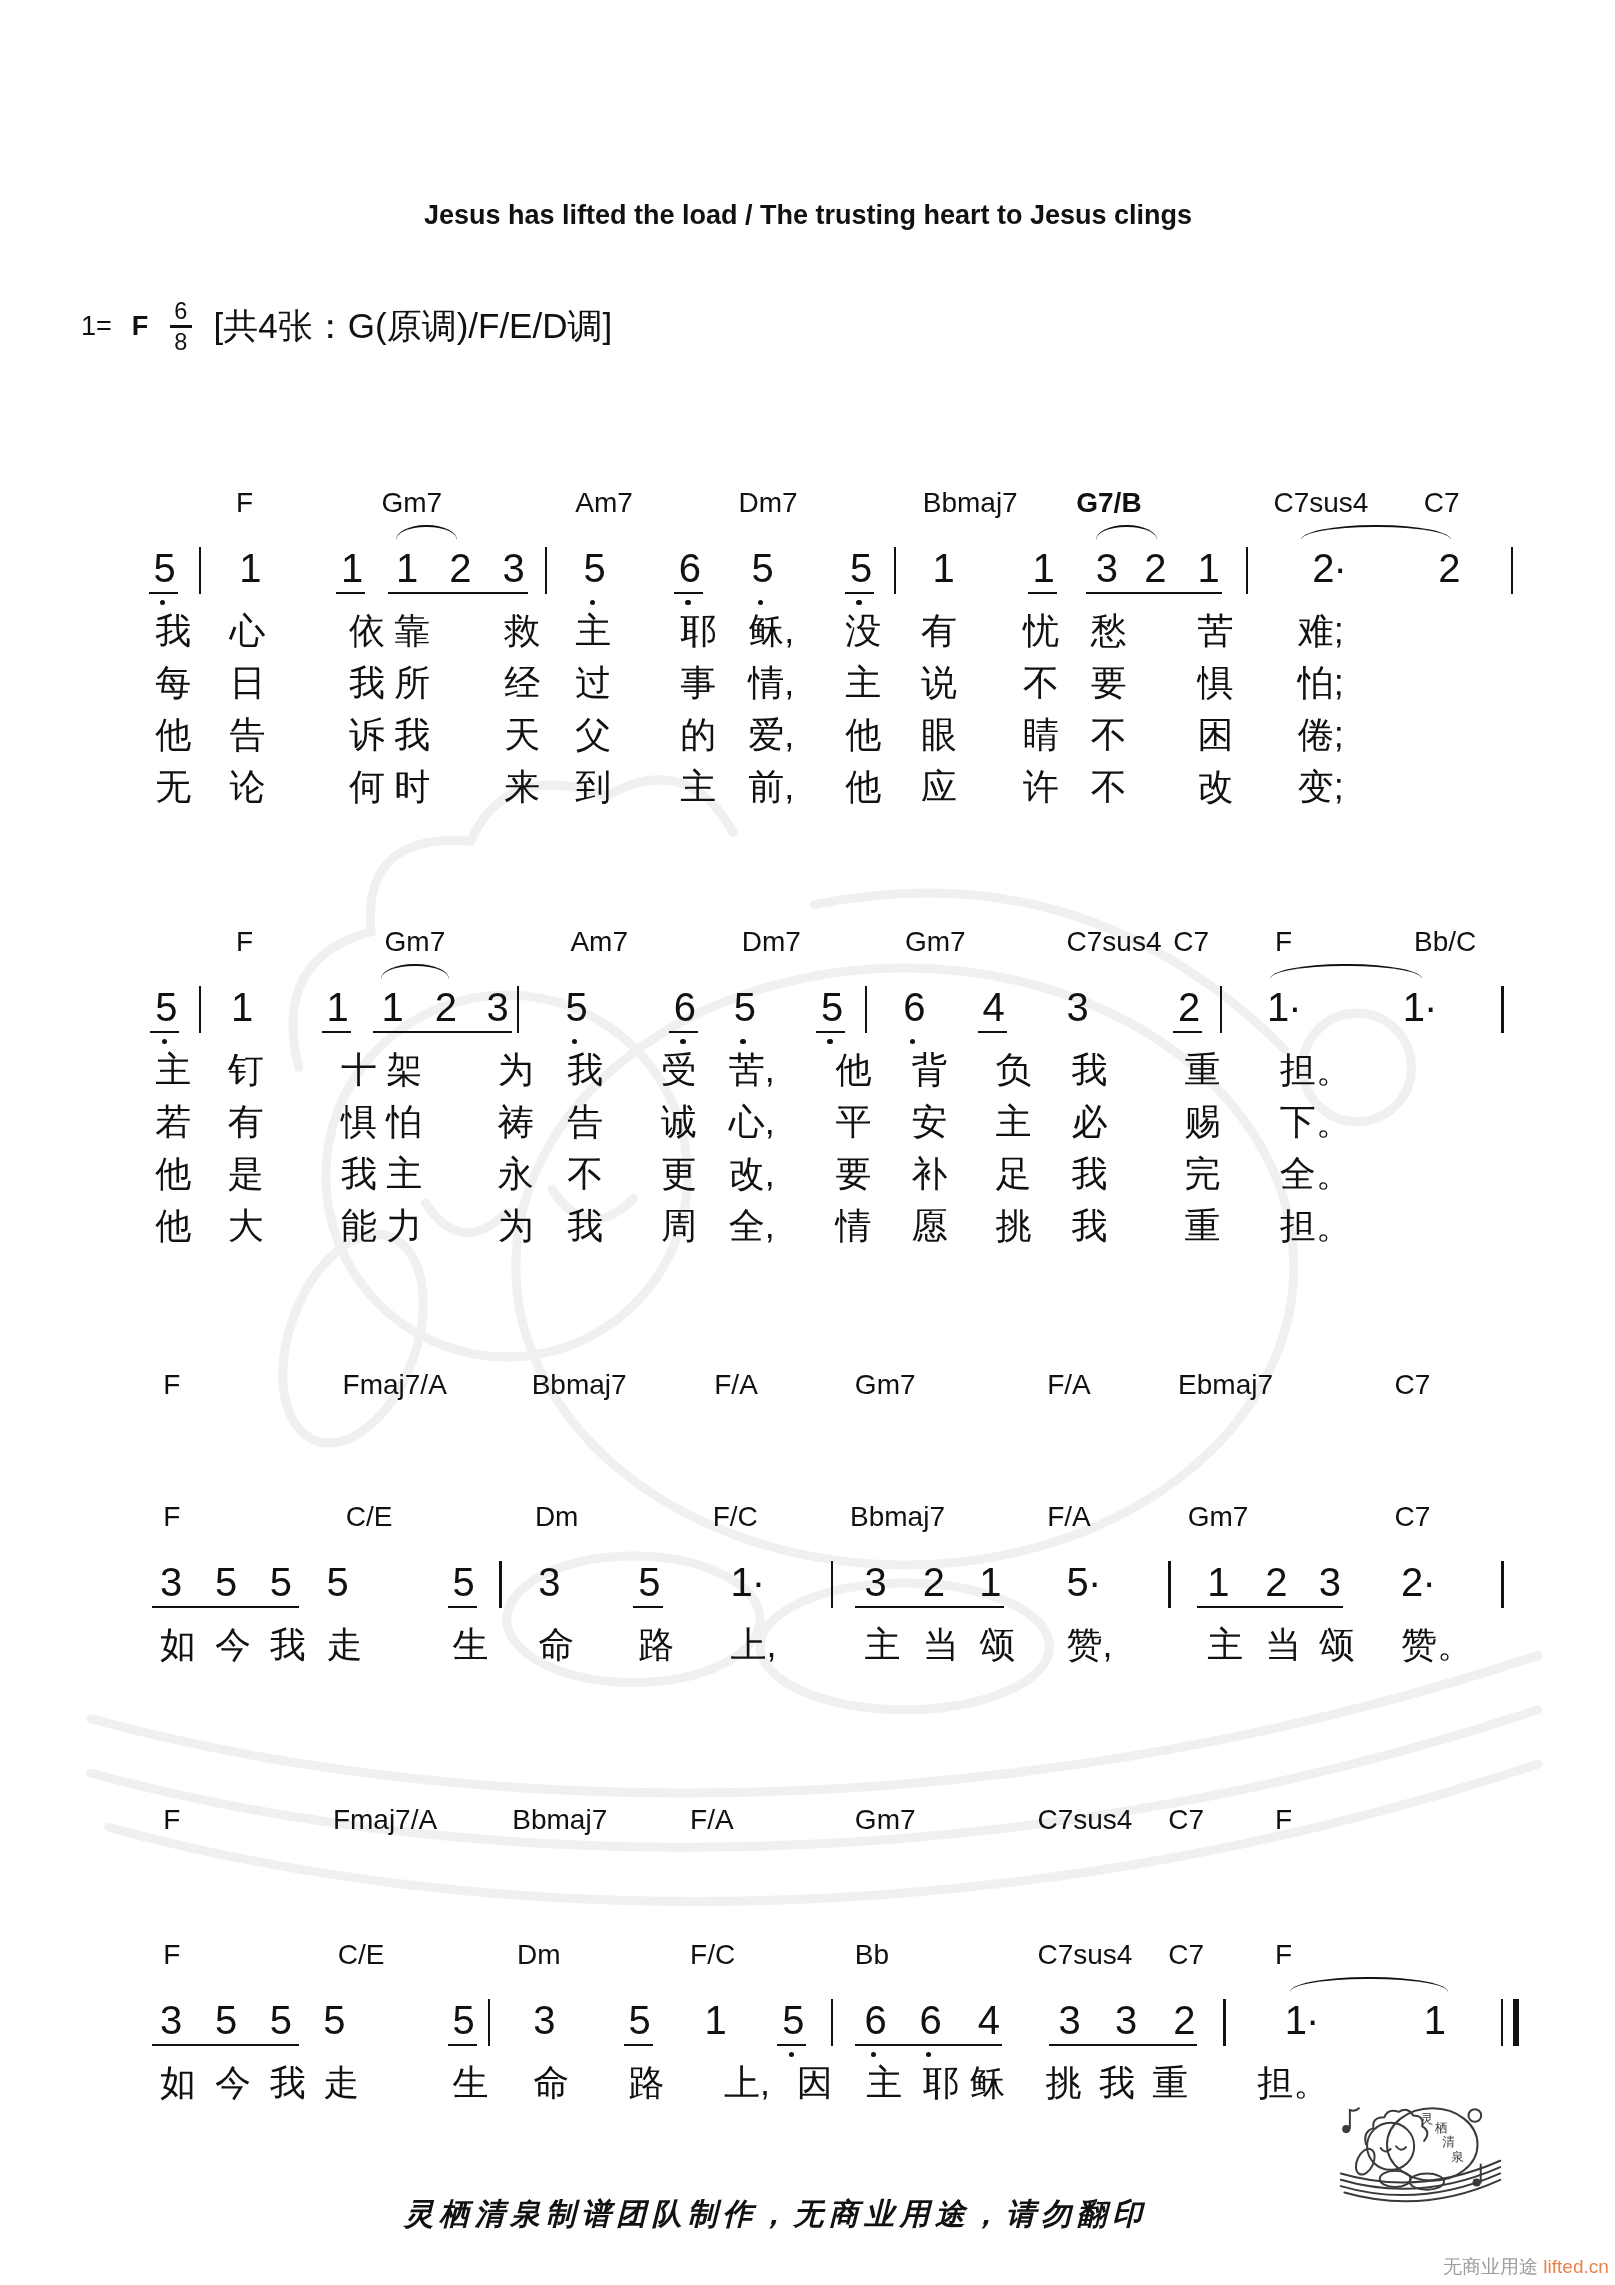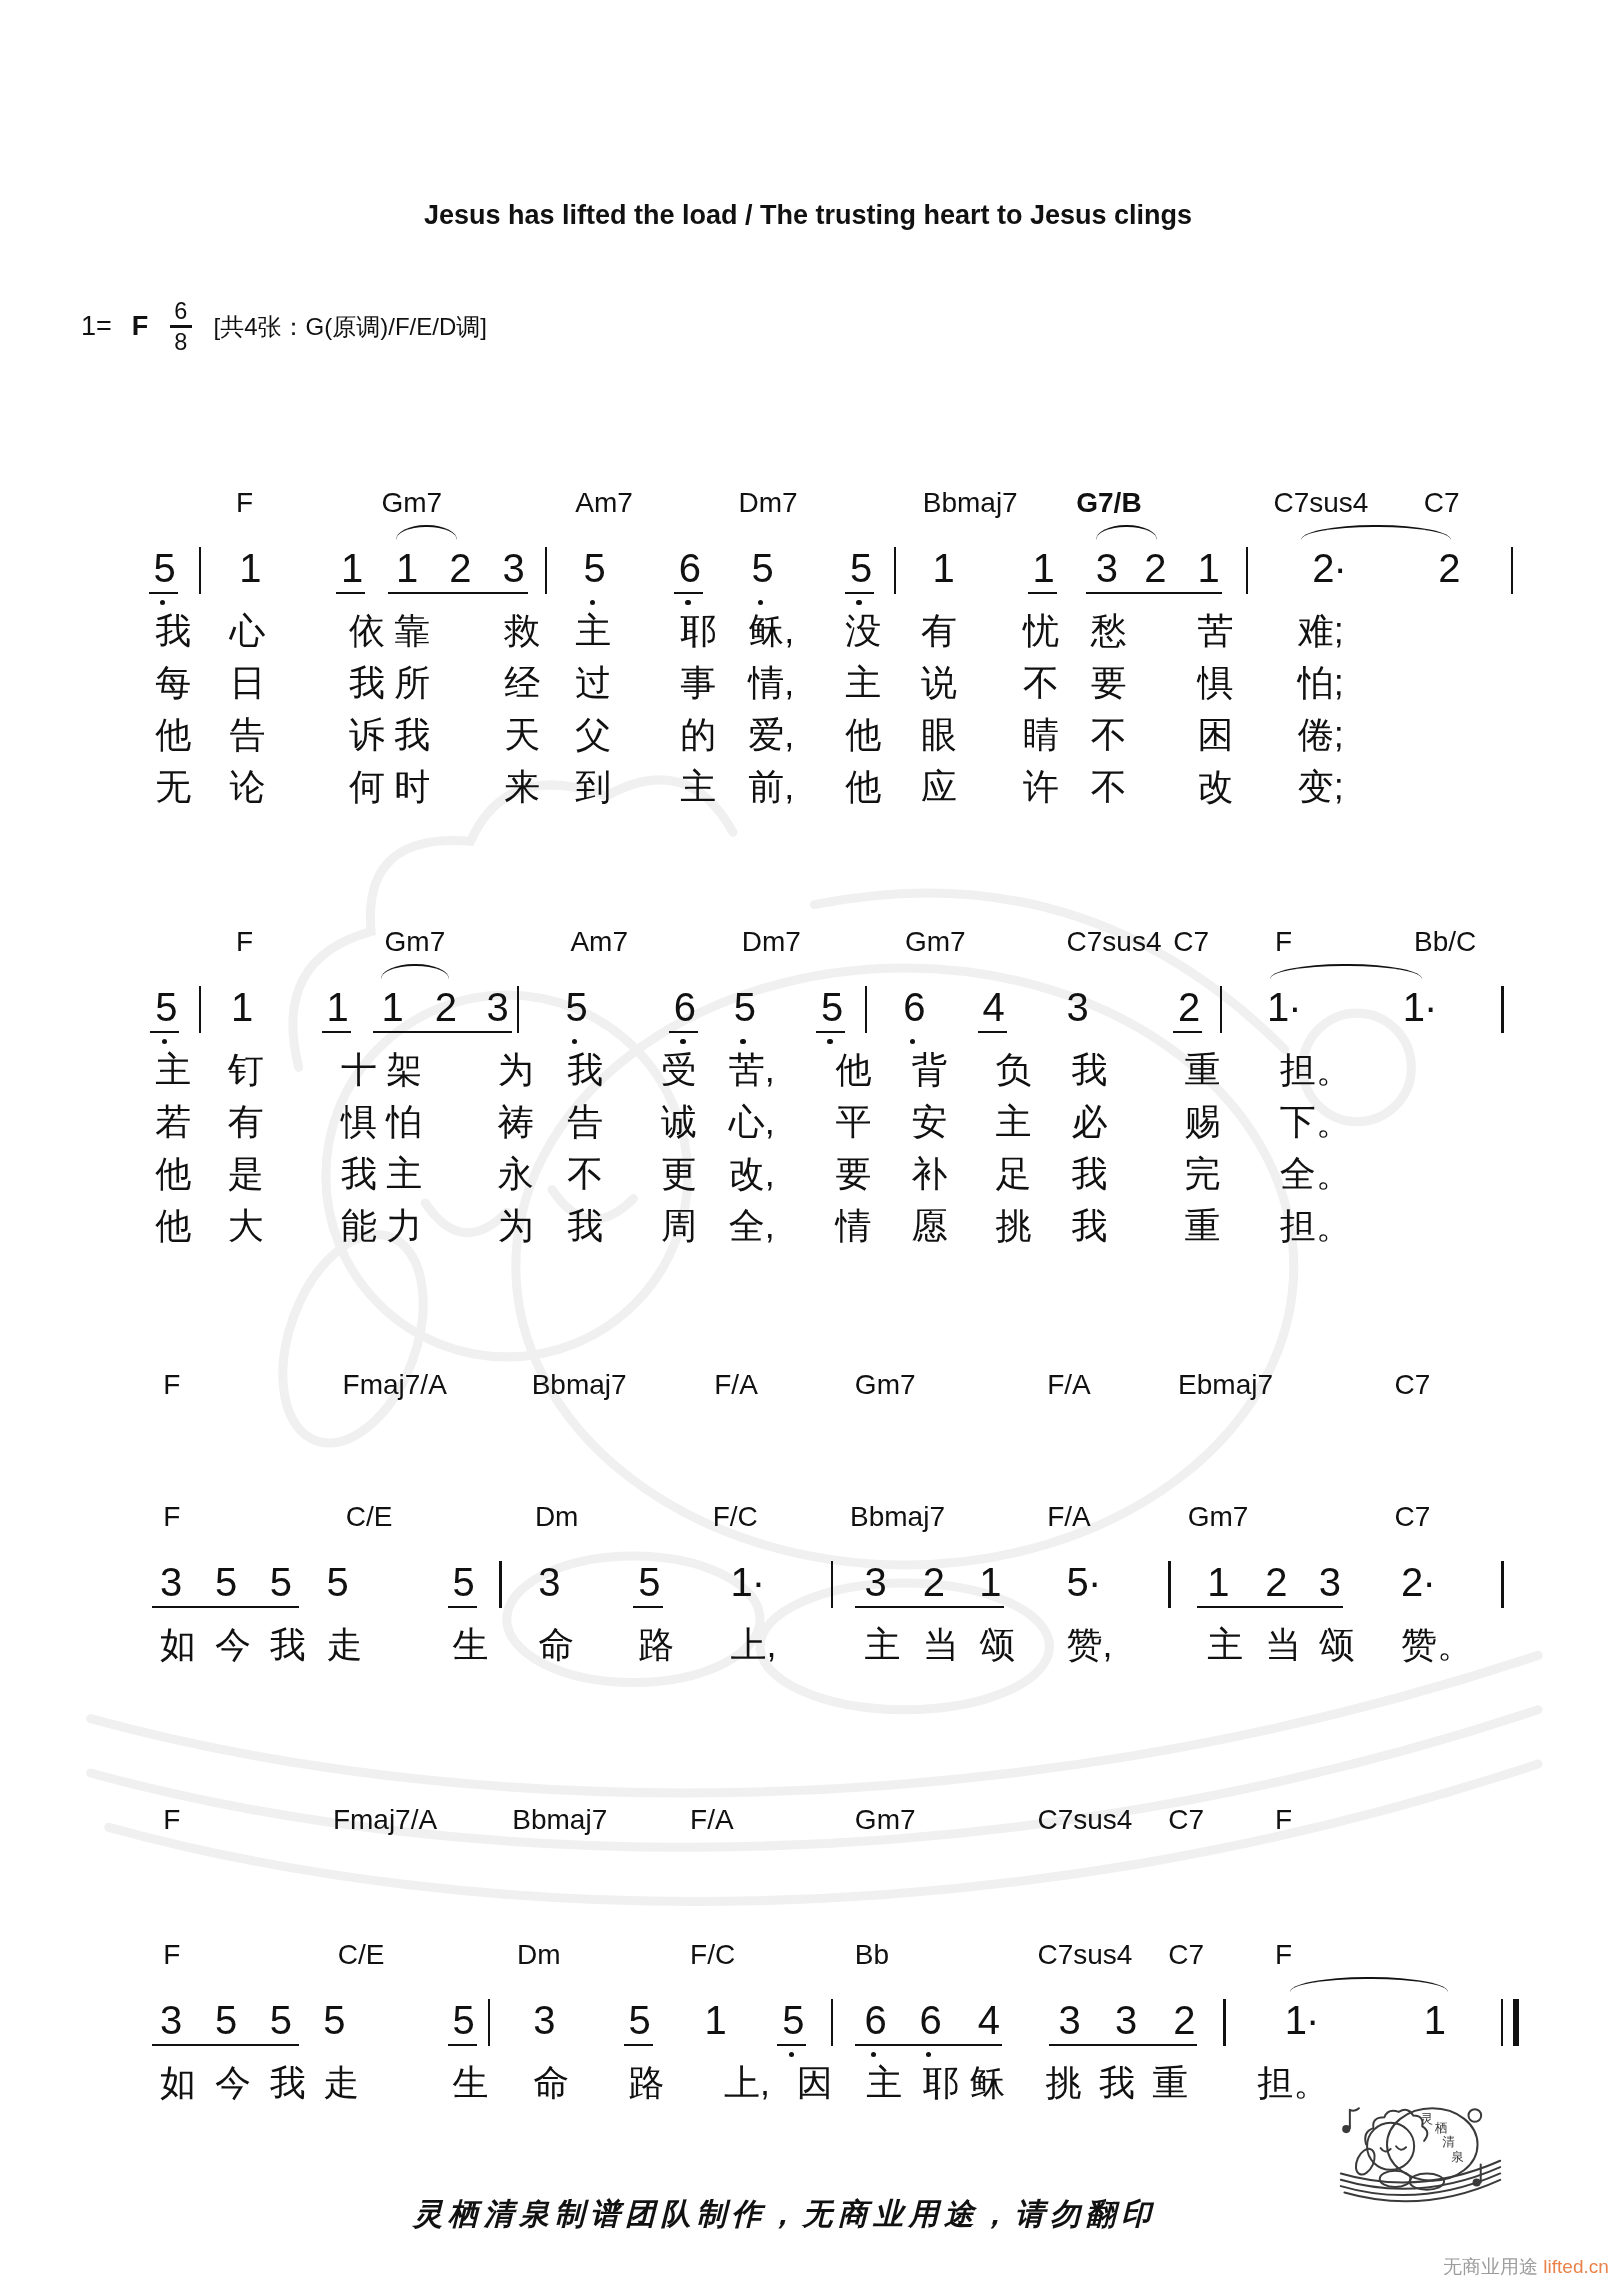--- a/index.html
+++ b/index.html
@@ -11,39 +11,39 @@
   .title{position:absolute;top:65px;left:0;width:100%;margin:0;text-align:center;
     font-size:58px;font-weight:bold;letter-spacing:1.8px;}
   .subtitle{position:absolute;top:200px;left:0;width:100%;text-align:center;
     font-size:27px;font-weight:600;}
   .scripture{position:absolute;top:250px;left:0;width:100%;text-align:center;font-size:25px;}
   .credits{position:absolute;top:262px;right:78px;text-align:right;font-size:27px;line-height:45px;}
   .keyline{position:absolute;top:299px;left:81px;display:flex;align-items:center;gap:14.5px;font-size:27px;}
   .keyline .keyval{font-weight:600;margin-left:5.4px;}
   .frac{display:inline-flex;flex-direction:column;align-items:center;font-size:23.5px;line-height:1.05;margin:0 7.2px;}
   .frac .fracline{display:block;width:22px;height:2.7px;background:#111;margin:1.8px 0;}
-  .keynote{font-size:24px;}
+  .keynote{font-size:35px;}
   
   .system,.chordline{position:absolute;left:0;width:100%;}
   .chord-row{position:relative;height:43px;}
   .chord{position:absolute;bottom:3.6px;font-size:28px;white-space:nowrap;}
   .note-row{position:relative;height:83px;}
   .note{position:absolute;top:25px;font-size:40px;line-height:1;letter-spacing:-0.9px;white-space:nowrap;}
   .barline{position:absolute;top:23.5px;height:47px;width:2.3px;background:#111;}
   .barline.final{width:10px;background:transparent;border-left:2.3px solid #111;border-right:6.3px solid #111;}
   .beam{position:absolute;top:69px;height:2.4px;background:#111;}
   .odot{position:absolute;top:77px;width:5.4px;height:5.4px;border-radius:50%;background:#111;}
   .slur{position:absolute;top:1.8px;height:13.6px;border-top:2.7px solid #111;
     border-radius:50% 50% 0 0 / 100% 100% 0 0;}
   .lyric-row{position:relative;height:52px;}
   .syl{position:absolute;top:7.2px;font-size:36px;line-height:1;white-space:nowrap;}
   
   .notice{position:absolute;top:2194px;left:0;width:96%;text-align:center;
     font-family:"DejaVu Serif","Liberation Serif",serif;font-style:italic;font-weight:600;
-    font-size:30px;letter-spacing:5.4px;padding-left:9px;}
+    font-size:30px;letter-spacing:5.4px;}
   .logo{position:absolute;top:2090px;right:114px;width:163px;height:118px;}
   .sitemark{position:absolute;top:2254px;right:7.2px;font-size:19px;}
   .sitemark .gray{color:#9d9d9d;}
   .sitemark .orange{color:#e8824a;text-decoration:none;}
   .watermark{position:absolute;top:0;left:0;width:1616px;height:2285px;pointer-events:none;}
 </style>
 </head>
 <body>
 
 <div class="page">

